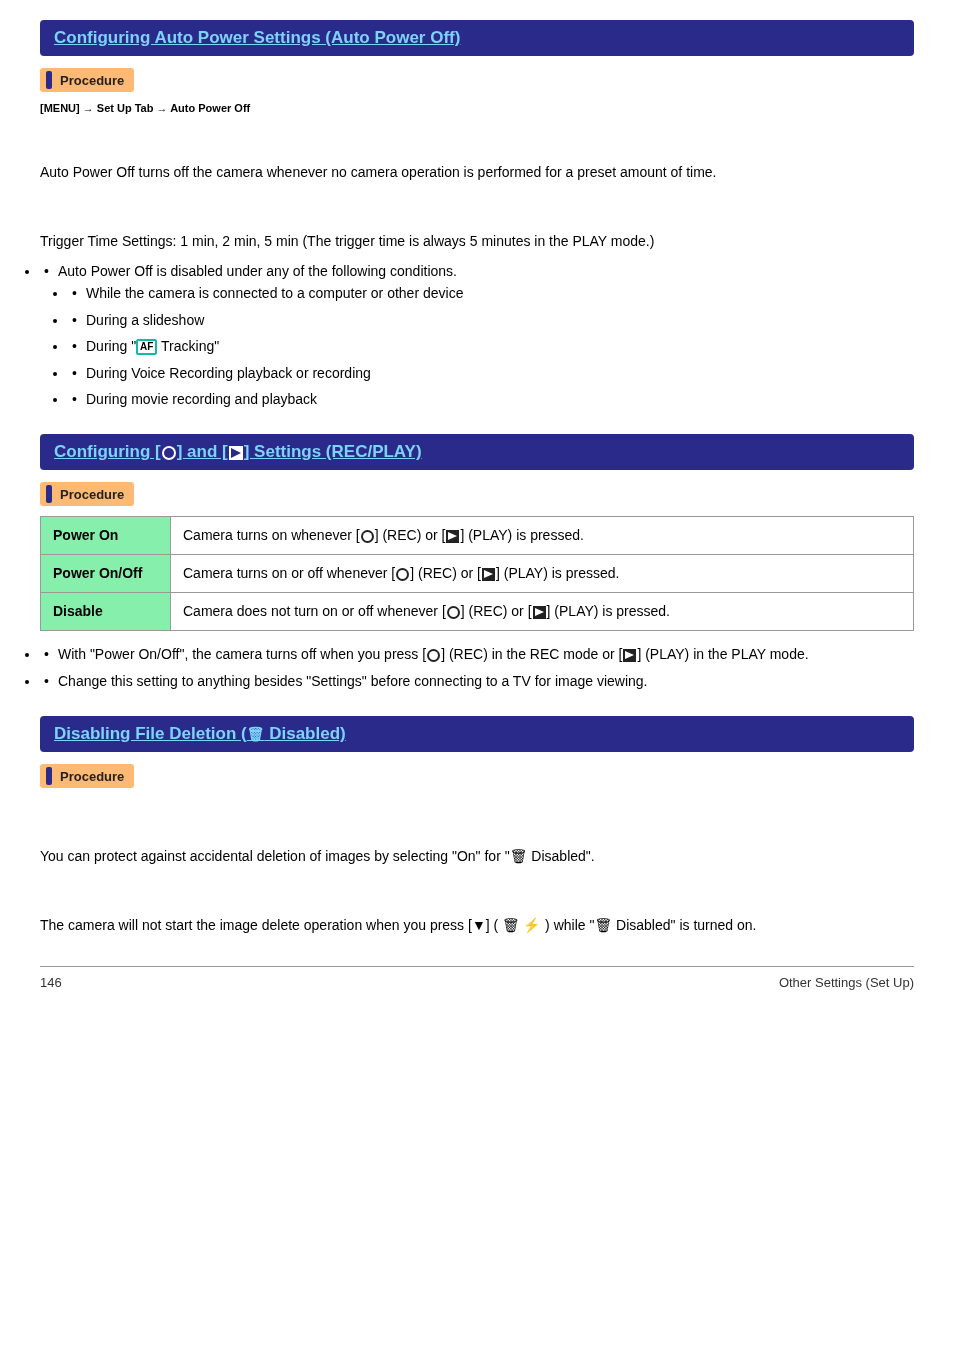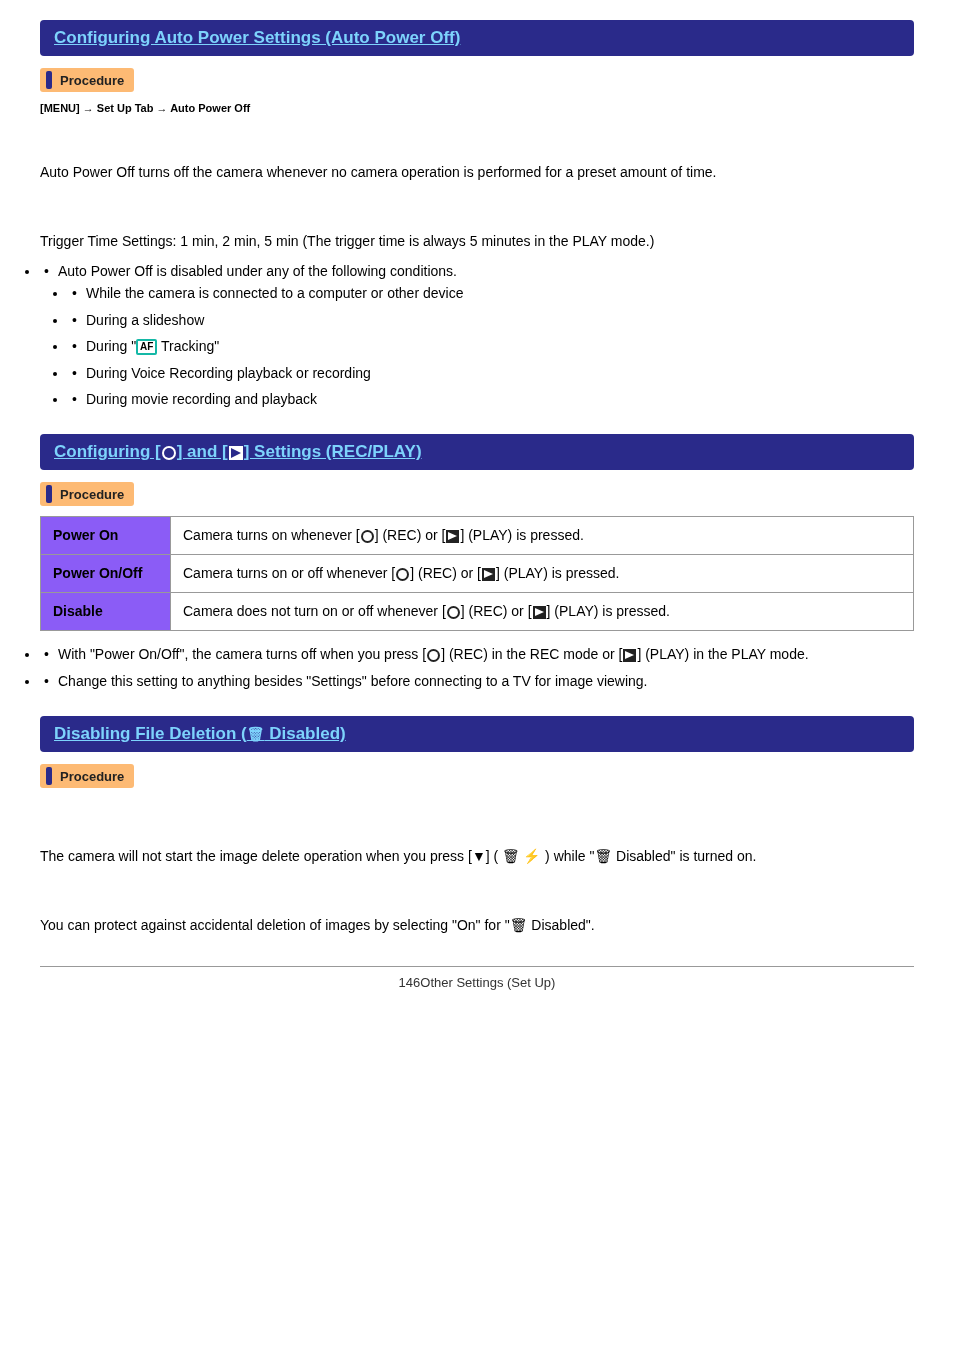--- a/index.html
+++ b/index.html
@@ -85,21 +85,21 @@
     }
     table td {
       border: 1px solid #999;
       padding: 8px 12px;
       vertical-align: top;
       line-height: 1.5;
     }
     table td:first-child {
       font-weight: bold;
       width: 130px;
-      background: #8b5cf6;
+      background: #86efac;
     }
 
     .bullet-list {
       list-style: none;
       margin-left: 0;
       margin-bottom: 8px;
     }
     .bullet-list li {
       padding-left: 18px;
       position: relative;
@@ -118,21 +118,21 @@
       font-weight: bold;
       border: 2px solid #14b8a6;
       border-radius: 2px;
       padding: 0 2px;
       vertical-align: middle;
       line-height: 1.2;
     }
 
     .footer {
       display: flex;
-      justify-content: center;
+      justify-content: space-between;
       align-items: center;
       border-top: 1px solid #999;
       margin-top: 30px;
       padding-top: 8px;
       font-size: 13px;
       color: #333;
     }
   </style>
 </head>
 <body>
@@ -214,23 +214,23 @@
   <div class="section-header">
     <span>Disabling File Deletion (<span style="font-size:14px;">🗑</span> Disabled)</span>
   </div>
 
   <div class="procedure-badge">
     <span>Procedure</span>
   </div>
 
 
   <p>
-    The camera will not start the image delete operation when you press [▼] ( <span>🗑</span> ⚡ ) while "<span>🗑</span> Disabled" is turned on.
+    You can protect against accidental deletion of images by selecting "On" for "<span>🗑</span> Disabled".
   </p>
   <p>
-    You can protect against accidental deletion of images by selecting "On" for "<span>🗑</span> Disabled".
+    The camera will not start the image delete operation when you press [▼] ( <span>🗑</span> ⚡ ) while "<span>🗑</span> Disabled" is turned on.
   </p>
 </div>
 
 <div class="footer">
   <span>146</span>
   <span>Other Settings (Set Up)</span>
 </div>
 
 </body></html>

